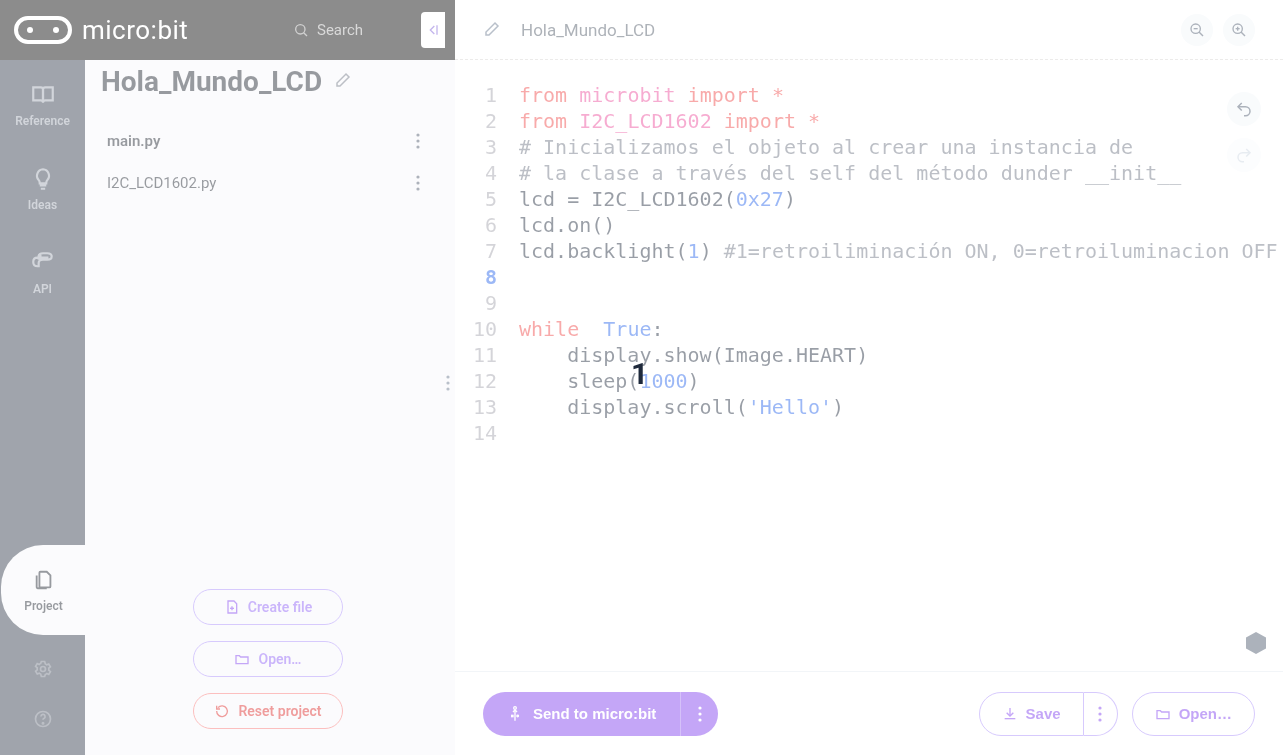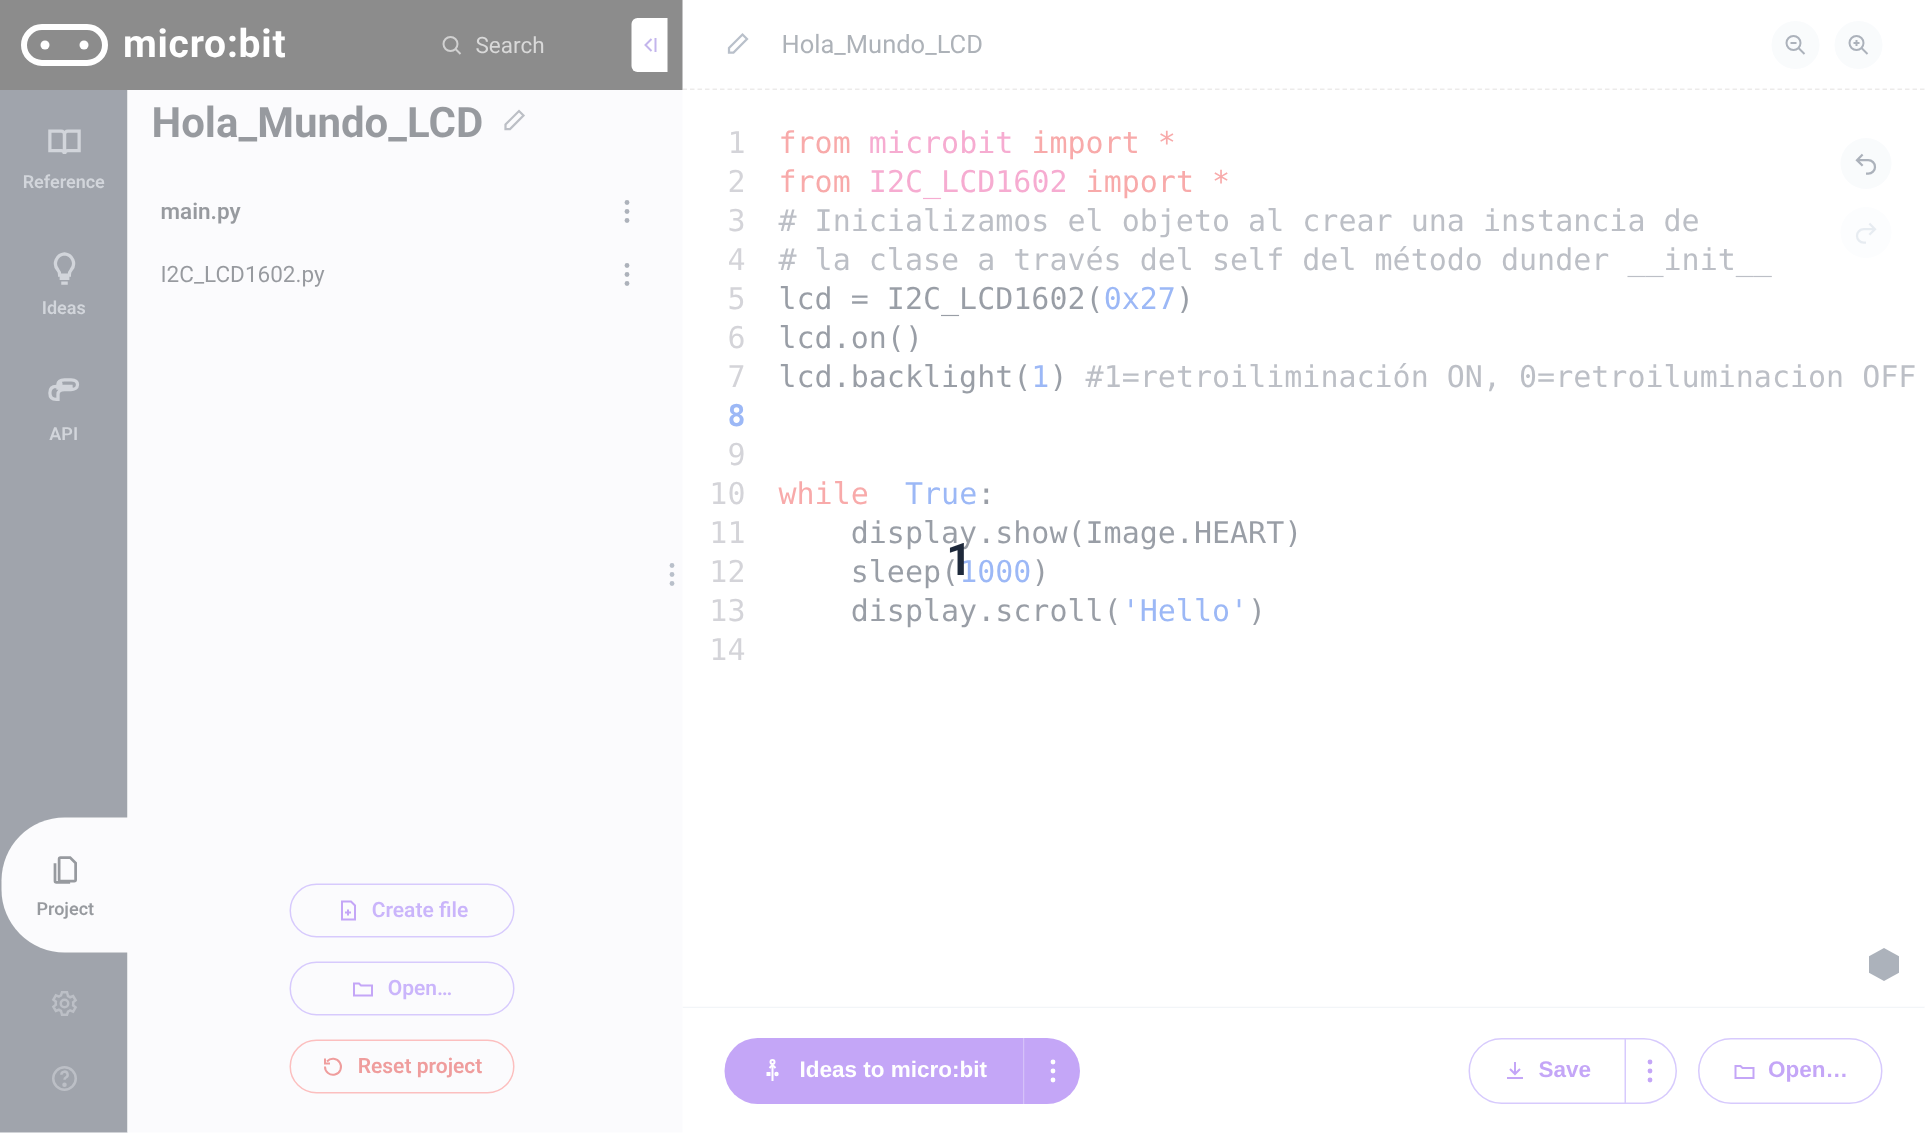--- a/index.html
+++ b/index.html
@@ -9,21 +9,21 @@
     
     .left-zone { display:flex; flex-direction:row; width:455px; height:100%; position:relative; }
 
     
     .logo-bar {
       position:absolute; top:0; left:0; width:455px; height:60px;
       background:#000; z-index:5; display:flex; align-items:center; padding:0 14px;
     }
     .logo-wrap { display:flex; align-items:center; gap:10px; color:#fff; }
     .logo-icon svg { display:block; }
-    .logo-text { color:#fff; font-size:26px; font-weight:700; letter-spacing:0.5px; }
+    .logo-text { color:#fff; font-size:26px; font-weight:400; letter-spacing:0.5px; }
     .search-box {
       margin-left:auto; display:flex; align-items:center; gap:8px;
       color:#ccc; background:transparent; height:40px; padding:0 12px; cursor:text;
       width:160px;
     }
     .search-box .search-icon { width:16px; height:16px; stroke:#999; }
     .search-box span { color:#aaa; font-size:15px; }
     .collapse-toggle {
       position:absolute; right:10px; top:12px; width:24px; height:36px;
       background:#fff; border-radius:4px 0 0 4px; display:flex; align-items:center; justify-content:center;
@@ -406,21 +406,21 @@
       <div class="send-group">
         <button class="send-btn">
           <svg width="16" height="16" viewBox="0 0 24 24" fill="none" stroke-width="2">
               <path d="M12 22V6"></path>
               <path d="M12 6 9 9"></path>
               <path d="M12 6l3 3"></path>
               <circle cx="12" cy="3" r="2"></circle>
               <path d="M7 14h2v2H7z"></path>
               <circle cx="16" cy="15" r="1.2"></circle>
             </svg>
-          <span>Ideas to micro:bit</span>
+          <span>Send to micro:bit</span>
         </button>
         <button class="send-menu">
           <svg width="4" height="16" viewBox="0 0 4 16">
               <circle cx="2" cy="2" r="1.6"></circle>
               <circle cx="2" cy="8" r="1.6"></circle>
               <circle cx="2" cy="14" r="1.6"></circle>
             </svg>
         </button>
       </div>
       <div class="footer-spacer"></div>

